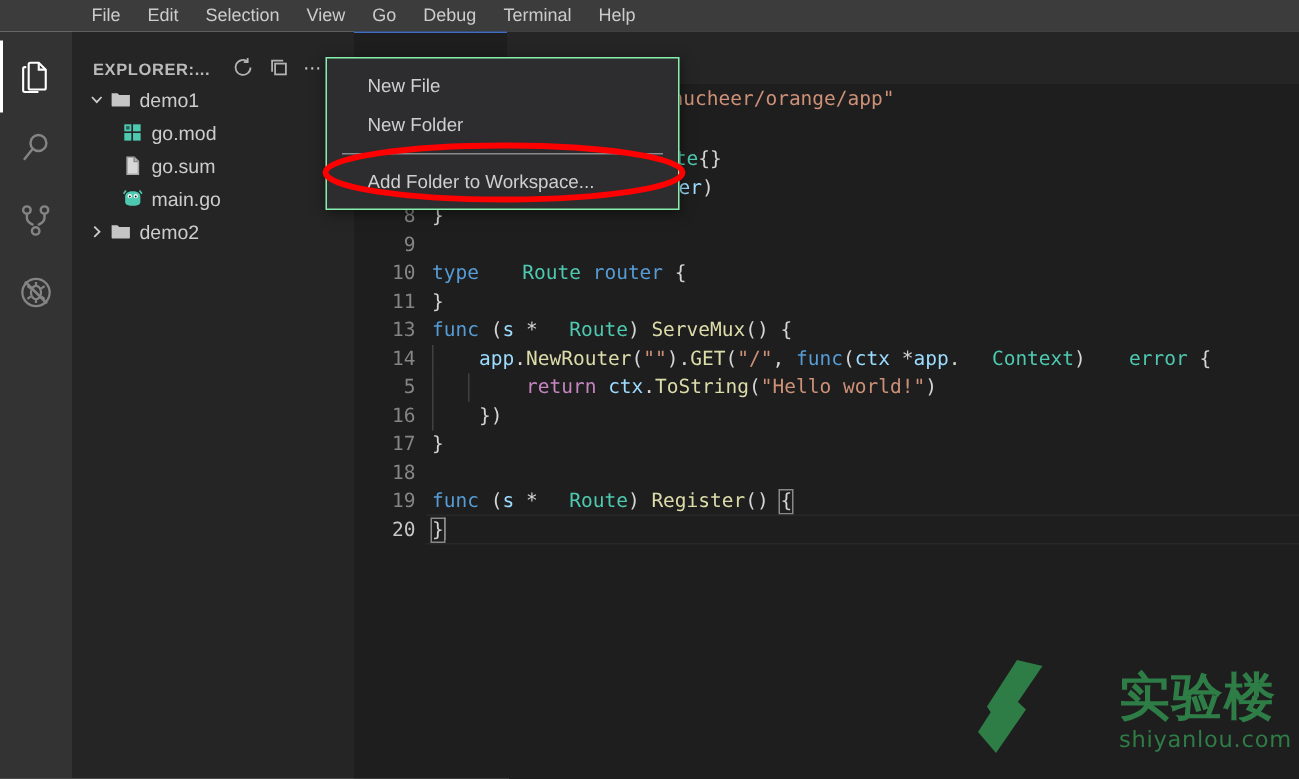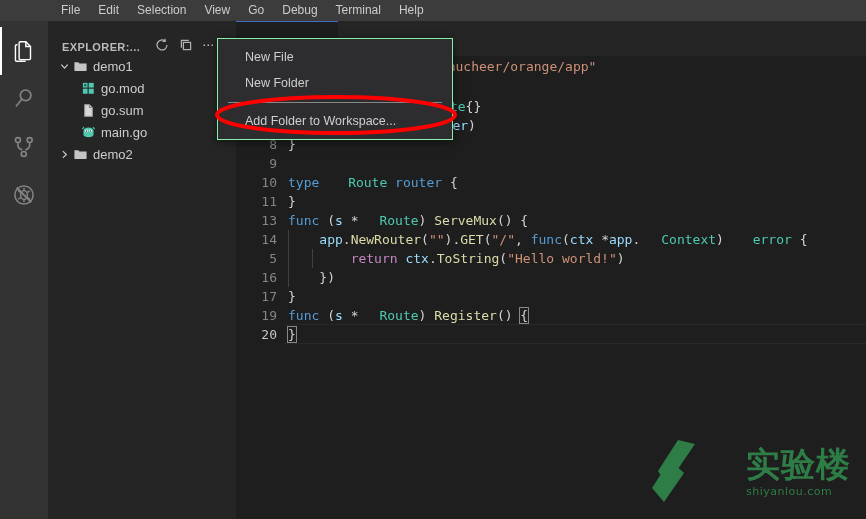--- a/index.html
+++ b/index.html
@@ -225,21 +225,21 @@
   .wm-cn {
     color: #2e7d46;
     font-size: 34px;
     font-weight: bold;
     line-height: 38px;
     letter-spacing: 1px;
     font-family: "DejaVu Sans", sans-serif;
   }
   .wm-en {
     color: #2e7d46;
-    font-size: 11px;
+    font-size: 15px;
     line-height: 18px;
     letter-spacing: .5px;
     font-family: "DejaVu Sans", sans-serif;
   }
 </style>
 </head>
 <body>
 
 <div id="app">
 
@@ -456,20 +456,24 @@
       <div class="code-line">
         <span class="gutter">16</span>
         <span class="content-col"><span class="indent-guide" style="left:0"></span>    <span class="t-punc">})</span></span>
       </div>
 
       <div class="code-line">
         <span class="gutter">17</span>
         <span class="content-col"><span class="t-punc">}</span></span>
       </div>
 
+      <div class="code-line">
+        <span class="gutter">18</span>
+        <span class="content-col"></span>
+      </div>
 
       <div class="code-line">
         <span class="gutter">19</span>
         <span class="content-col"><span class="t-kw">func</span> <span class="t-punc">(</span><span class="t-var">s</span> <span class="t-punc">*</span><span class="t-type">Route</span><span class="t-punc">)</span> <span class="t-fn">Register</span><span class="t-punc">() </span><span class="t-punc brace-match">{</span></span>
       </div>
 
       <div class="code-line current">
         <span class="gutter">20</span>
         <span class="content-col"><span class="t-punc brace-match">}</span><span class="cursor"></span></span>
       </div>

